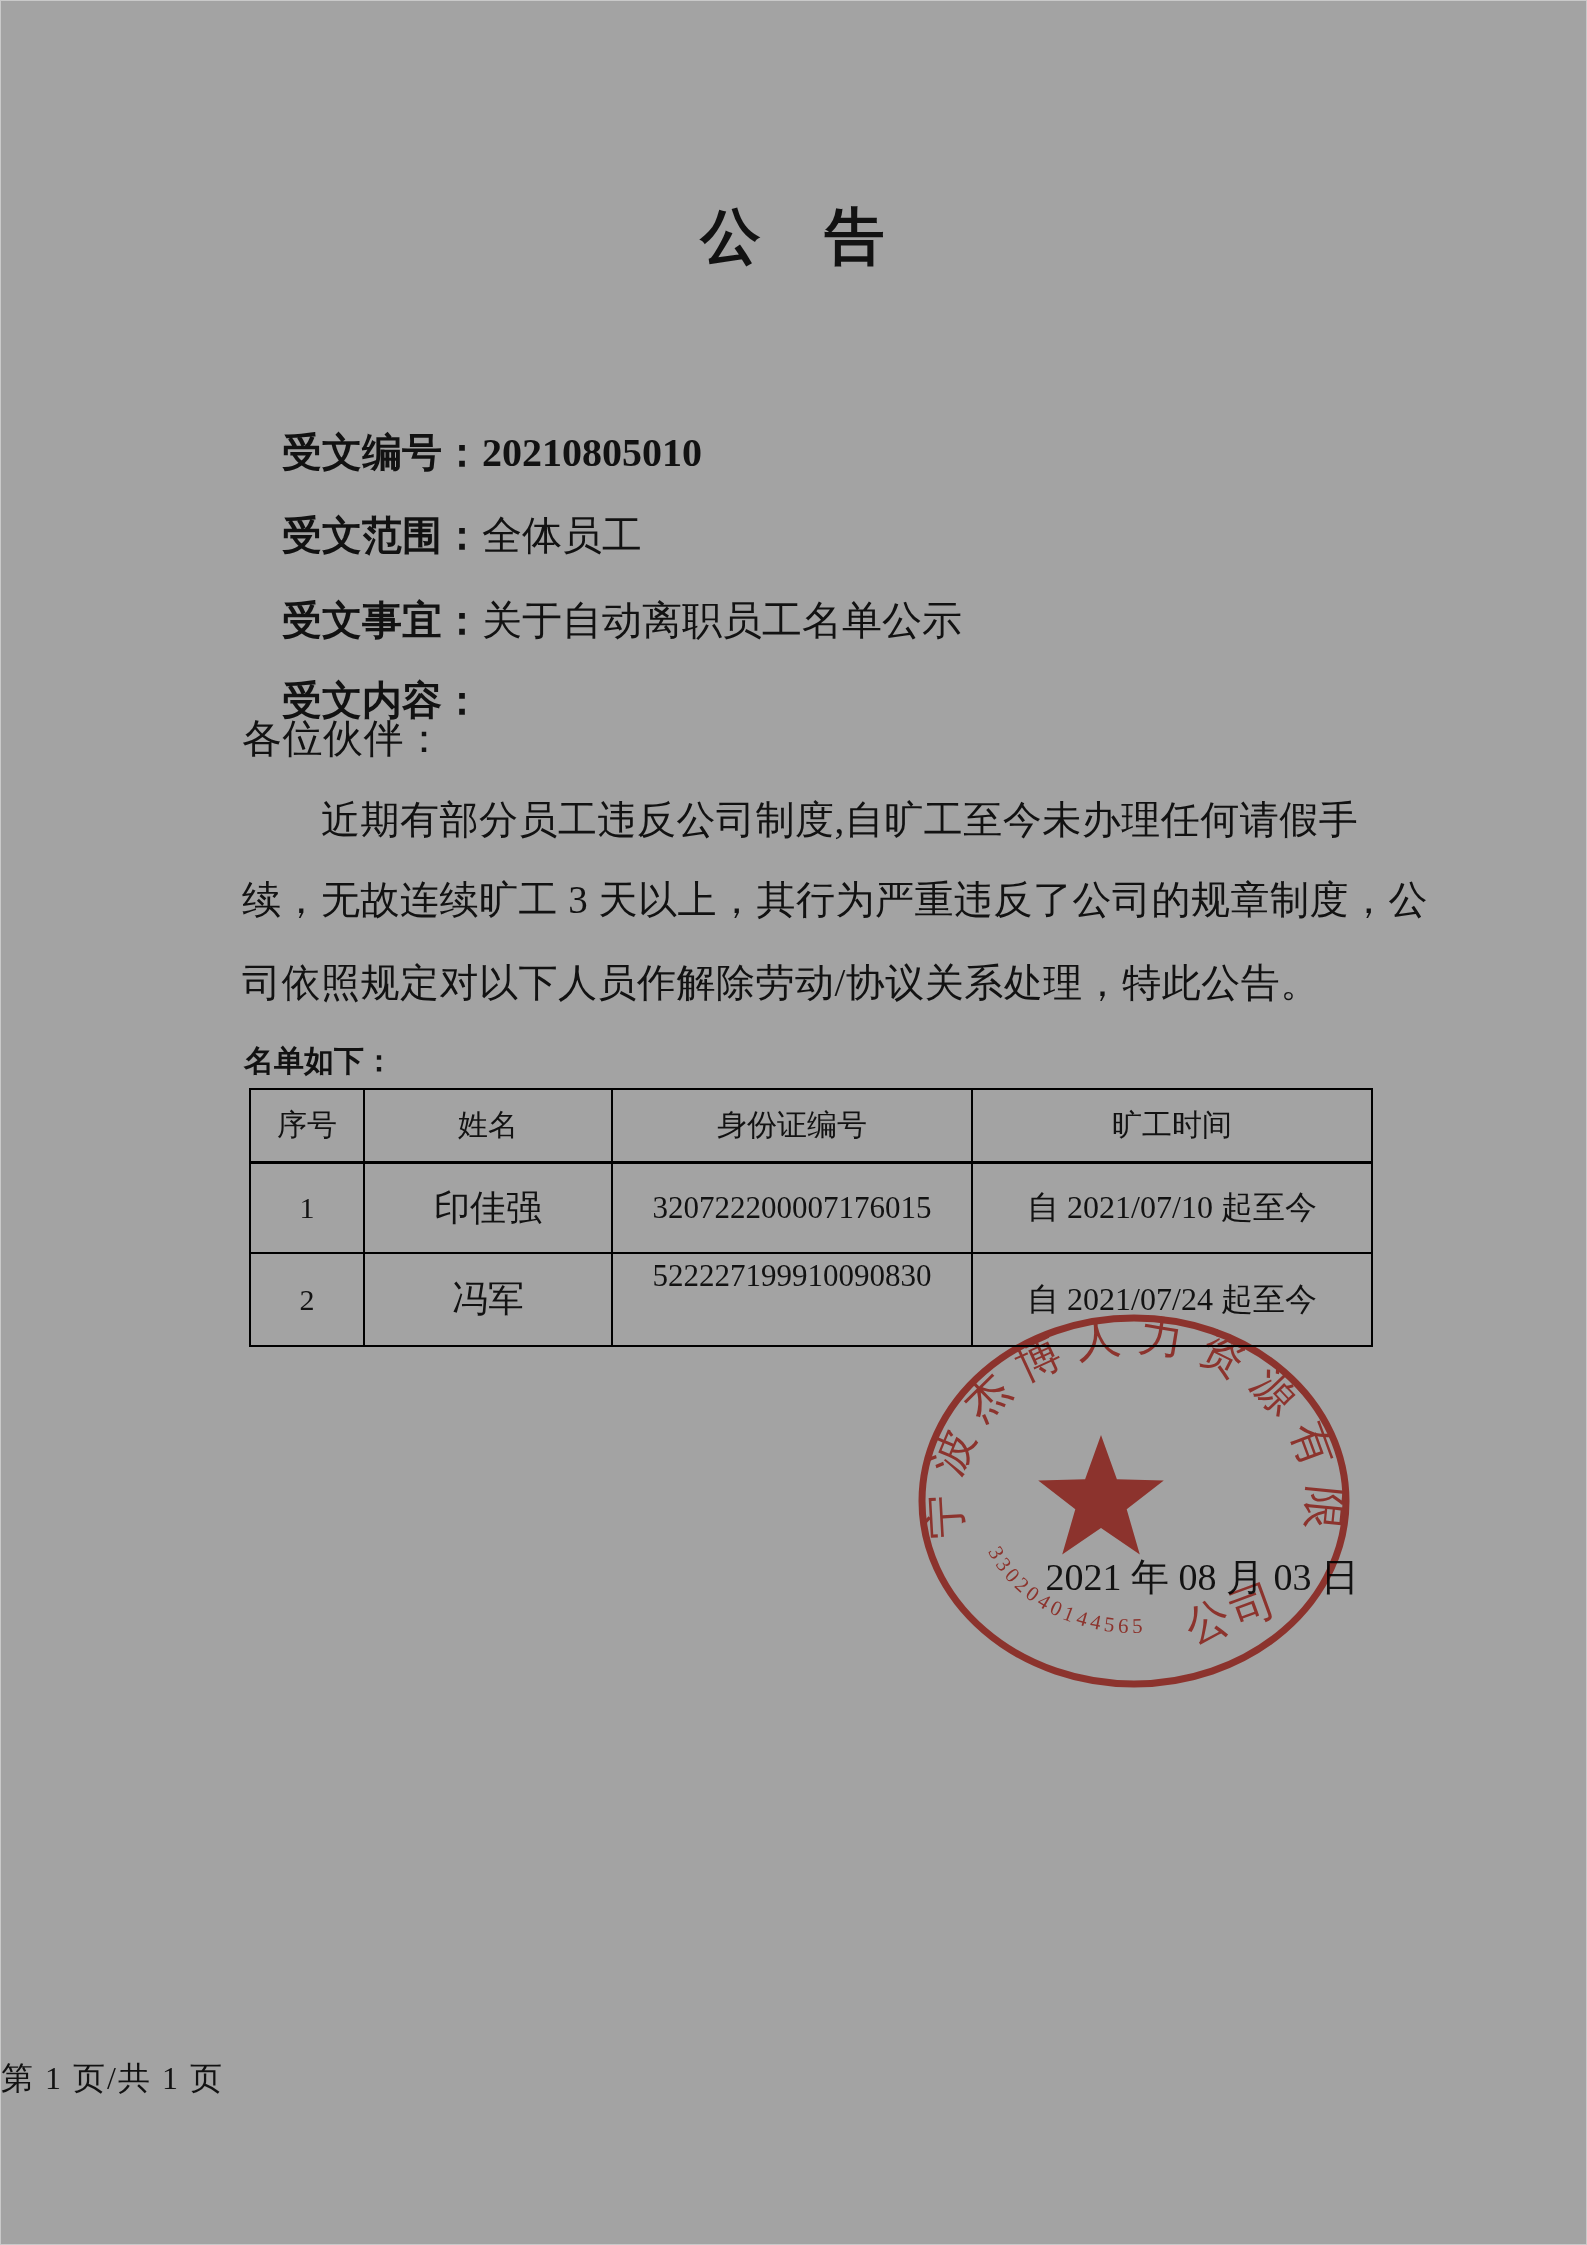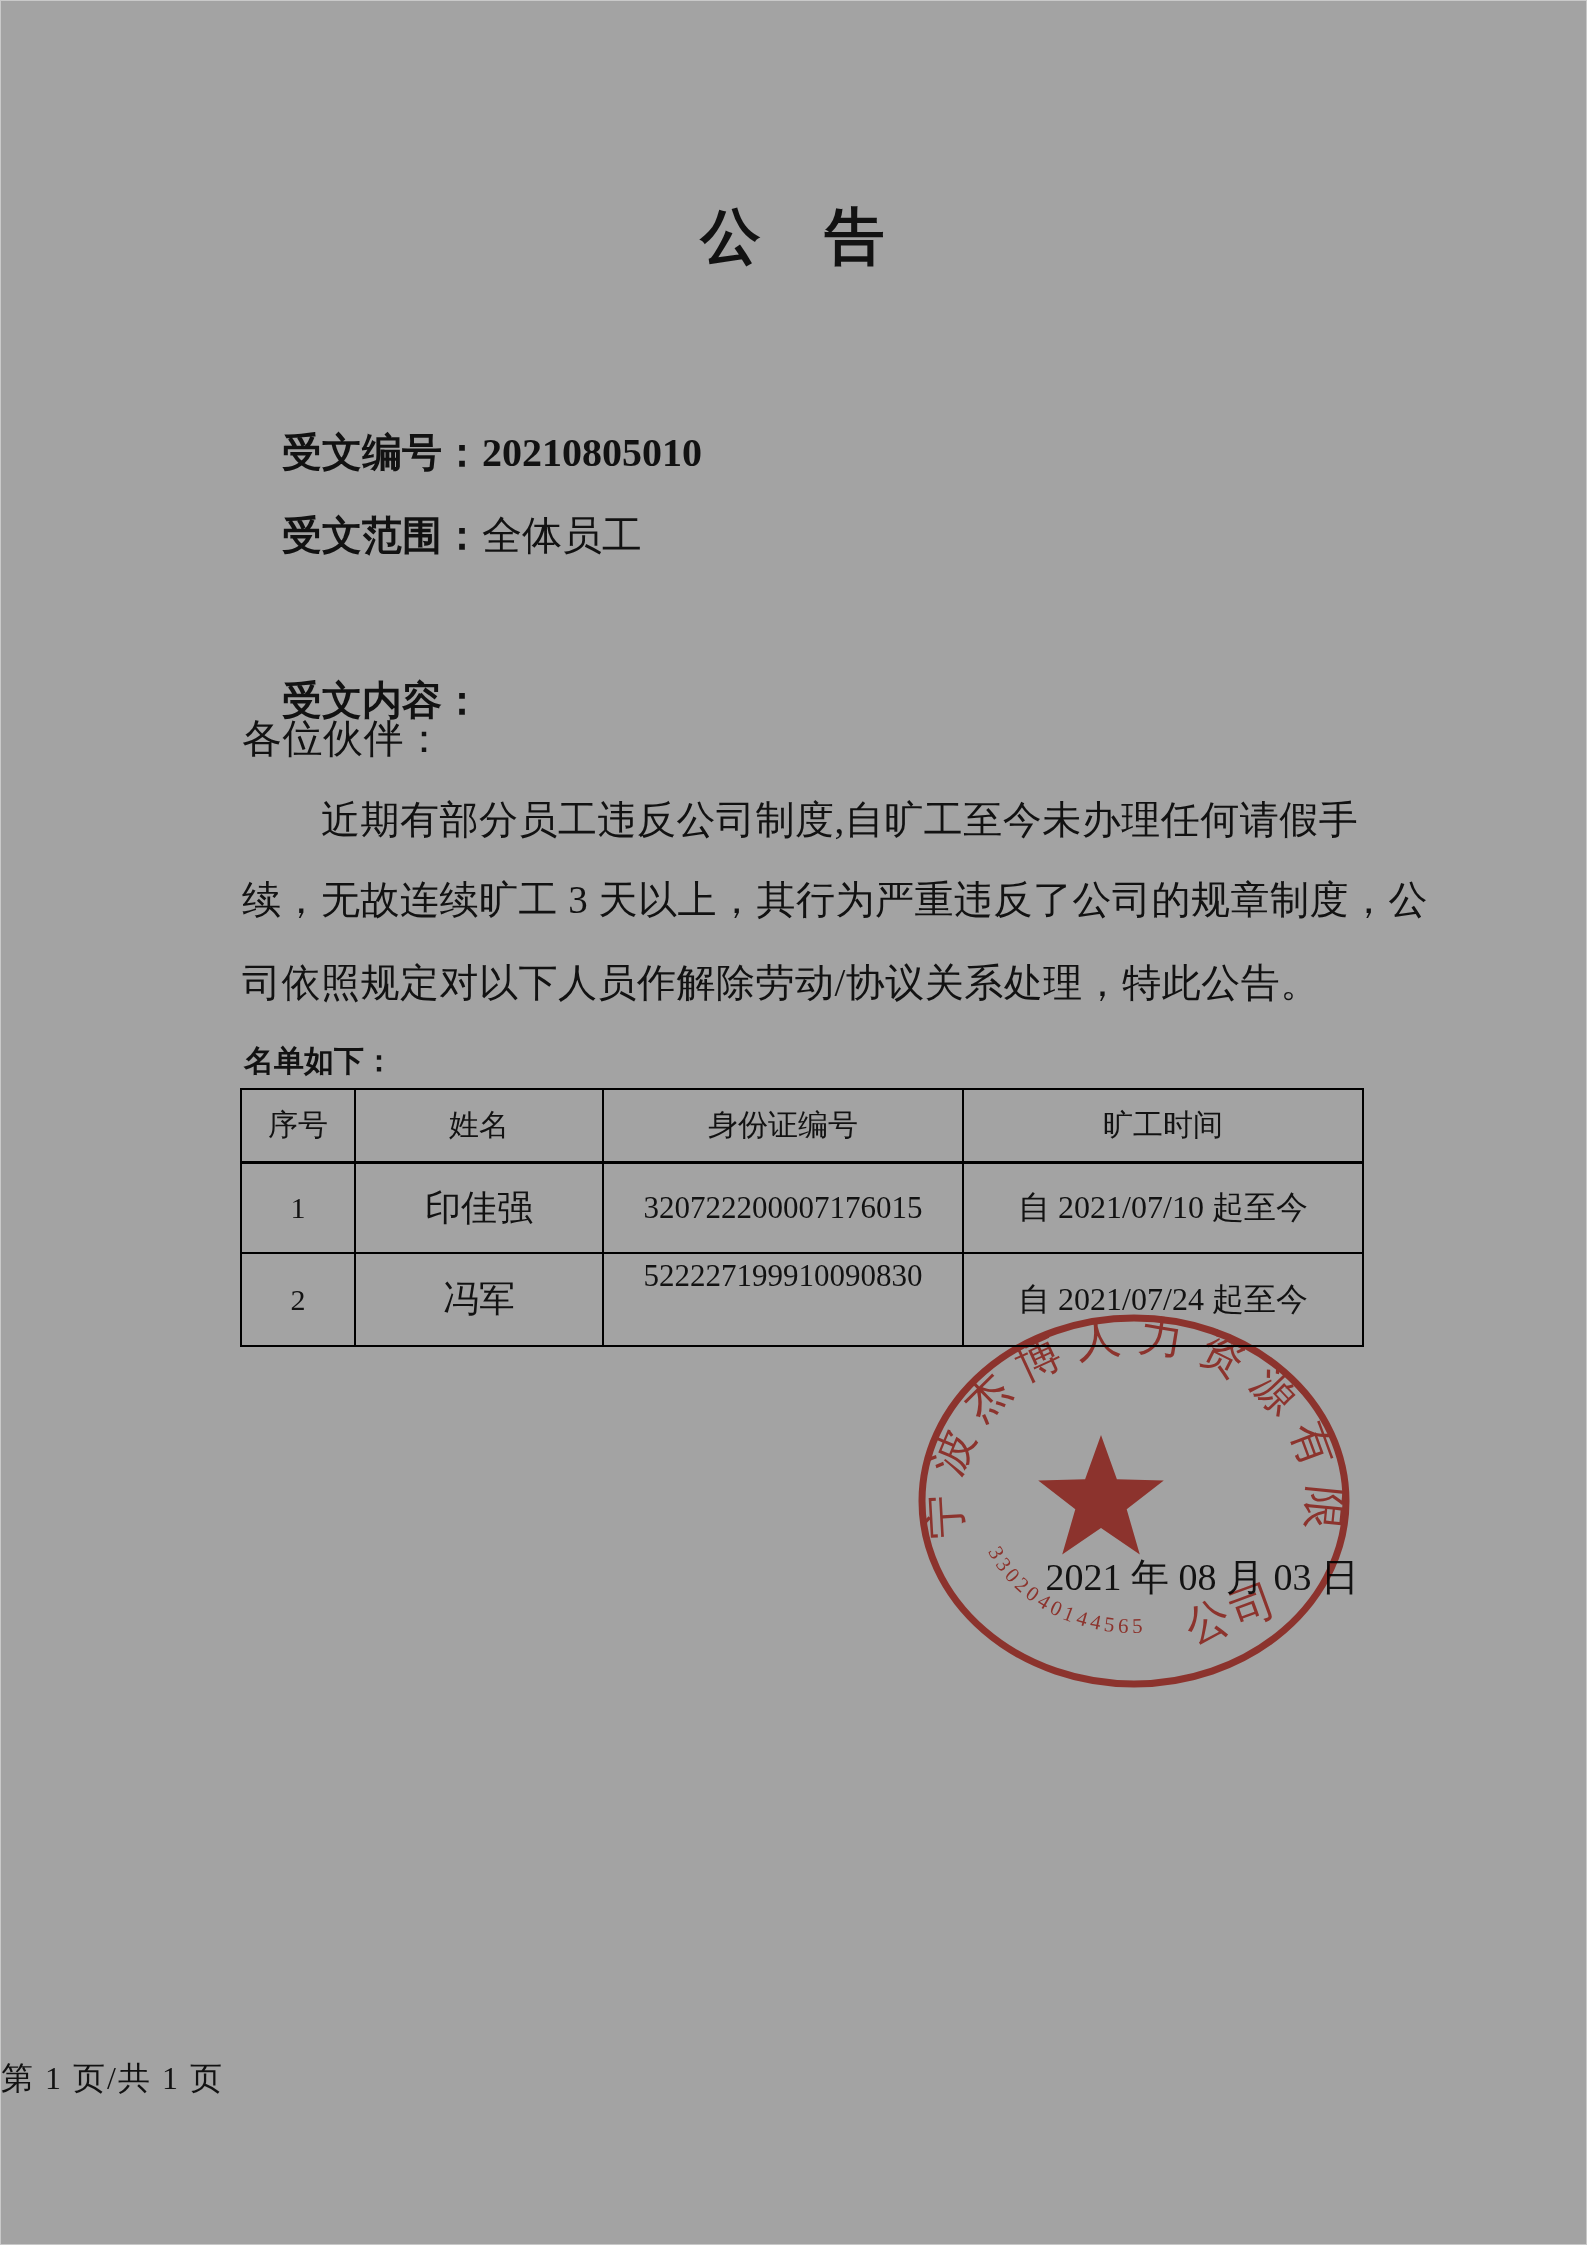--- a/index.html
+++ b/index.html
@@ -11,21 +11,21 @@
   .abs{position:absolute;}
   .title{
     top:196px;left:0;width:100%;text-align:center;
     font-size:60px;font-weight:bold;white-space:pre;letter-spacing:2px;
   }
   .fline{left:241px;font-size:40px;white-space:pre;}
   .fline .lab{font-weight:bold;}
   .para{font-size:39px;letter-spacing:.5px;white-space:pre;}
   .intro{left:243px;top:1040px;font-size:30px;font-weight:bold;}
   table.roster{
-    position:absolute;left:239px;top:1087px;width:1122px;
+    position:absolute;left:248px;top:1087px;width:1122px;
     border-collapse:collapse;table-layout:fixed;padding-left:44px;
   }
   .roster th,.roster td{
     border:2px solid #000;text-align:center;vertical-align:middle;
     font-weight:normal;padding:0;color:#121212;
   }
   .roster thead th{height:71px;font-size:30px;border-bottom:3px solid #000;}
   .roster tr.r1 td{height:88px;}
   .roster tr.r2 td{height:87px;}
   .cell-no{font-size:30px;}
@@ -45,20 +45,23 @@
 
 <div class="page">
 
   <div class="abs title">公　告</div>
 
   <div class="abs fline" style="top:377px">
     <span class="lab">受文编号：</span><span class="bold">20210805010</span>
   </div>
   <div class="abs fline" style="top:460px">
     <span class="lab">受文范围：</span><span>全体员工</span>
+  </div>
+  <div class="abs fline" style="top:545px">
+    <span class="lab">受文事宜：</span><span>关于自动离职员工名单公示</span>
   </div>
   <div class="abs fline" style="top:625px">
     <span class="lab">受文内容：</span><span></span>
   </div>
 
   <div class="abs para" style="top:710px;left:241px;font-size:40px">各位伙伴：</div>
 
   <div class="abs para" style="top:792px;left:320px">近期有部分员工违反公司制度,自旷工至今未办理任何请假手</div>
   <div class="abs para" style="top:872px;left:241px">续，无故连续旷工 3 天以上，其行为严重违反了公司的规章制度，公</div>
   <div class="abs para" style="top:955px;left:241px">司依照规定对以下人员作解除劳动/协议关系处理，特此公告。</div>

